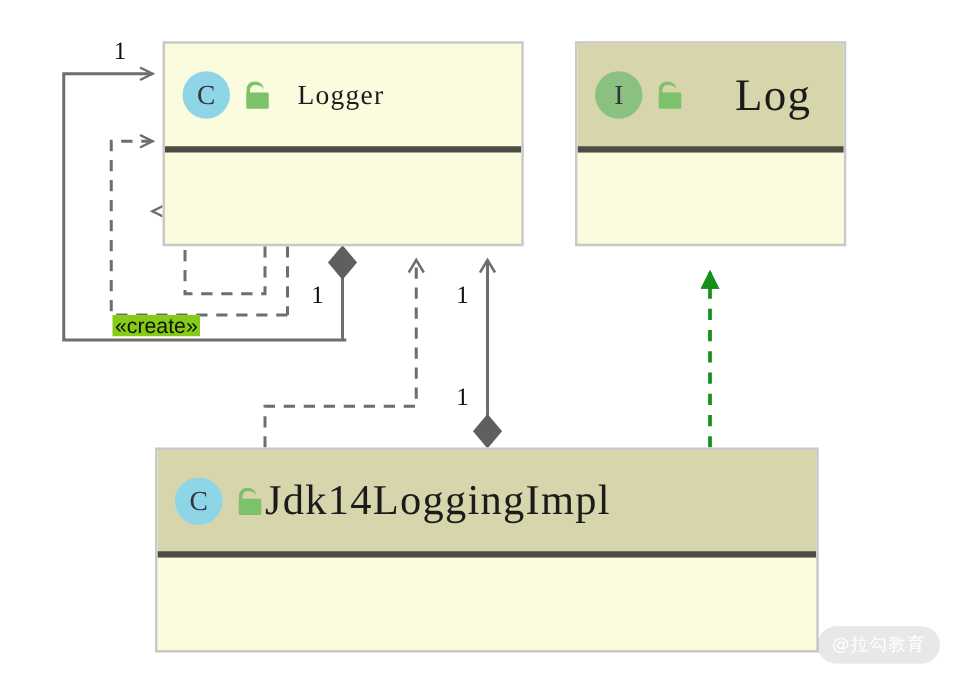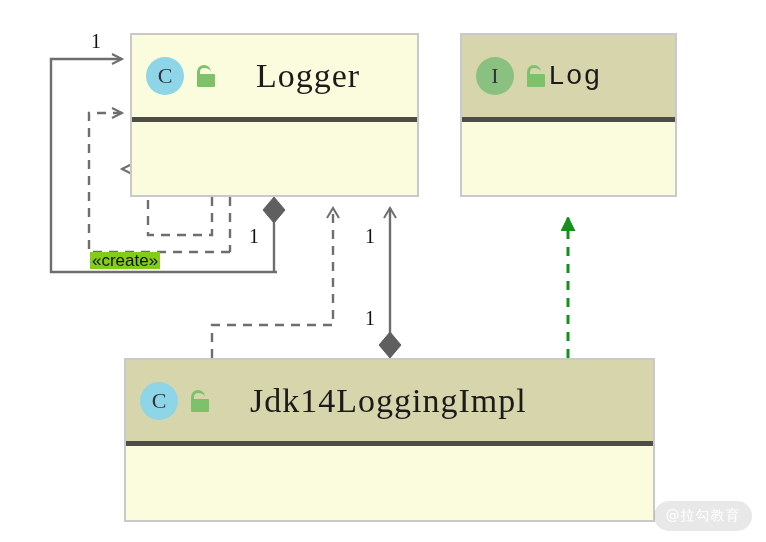--- a/index.html
+++ b/index.html
@@ -165,45 +165,45 @@
   </g>
 </svg>
 
 <div class="uml-class" style="left:130px; top:33px; width:289px; height:164px;">
   <div class="uml-header cream" style="height:87px; padding-left:14px;">
     <div class="badge badge-class" style="width:38px; height:38px; font-size:22px;">C</div>
     <div class="lock-icon" style="width:24px; height:26px; margin-left:10px;">
       <div class="lock-shackle" style="left:3px; top:2px; width:11px; height:9px;"></div>
       <div class="lock-body" style="left:3px; top:11px; width:18px; height:13px;"></div>
     </div>
-    <div class="uml-title" style="font-size:34px; margin-left:38px;">Logger</div>
+    <div class="uml-title" style="font-size:22px; margin-left:20px;">Logger</div>
   </div>
   <div class="uml-body" style="height:72px;"></div>
 </div>
 
 <div class="uml-class" style="left:460px; top:33px; width:217px; height:164px;">
   <div class="uml-header olive" style="height:87px; padding-left:14px;">
     <div class="badge badge-iface" style="width:38px; height:38px; font-size:22px;">I</div>
     <div class="lock-icon" style="width:24px; height:26px; margin-left:10px;">
       <div class="lock-shackle" style="left:3px; top:2px; width:11px; height:9px;"></div>
       <div class="lock-body" style="left:3px; top:11px; width:18px; height:13px;"></div>
     </div>
-    <div class="uml-title" style="font-size:28px; font-family:Liberation Mono, monospace;">Log</div>
+    <div class="uml-title" style="font-size:36px; margin-left:40px;">Log</div>
   </div>
   <div class="uml-body" style="height:72px;"></div>
 </div>
 
 <div class="uml-class" style="left:124px; top:358px; width:531px; height:164px;">
   <div class="uml-header olive" style="height:86px; padding-left:14px;">
     <div class="badge badge-class" style="width:38px; height:38px; font-size:22px;">C</div>
     <div class="lock-icon" style="width:24px; height:26px; margin-left:10px;">
       <div class="lock-shackle" style="left:3px; top:2px; width:11px; height:9px;"></div>
       <div class="lock-body" style="left:3px; top:11px; width:18px; height:13px;"></div>
     </div>
-    <div class="uml-title" style="font-size:34px; margin-left:38px;">Jdk14LoggingImpl</div>
+    <div class="uml-title" style="font-size:34px; ">Jdk14LoggingImpl</div>
   </div>
   <div class="uml-body" style="height:73px;"></div>
 </div>
 
 <div class="edge-label mult-label" style="left:91px; top:31px;">1</div>
 
 <div class="edge-label stereo-label" style="left:90px; top:252px;">«create»</div>
 
 <div class="edge-label mult-label" style="left:249px; top:226px;">1</div>
 

